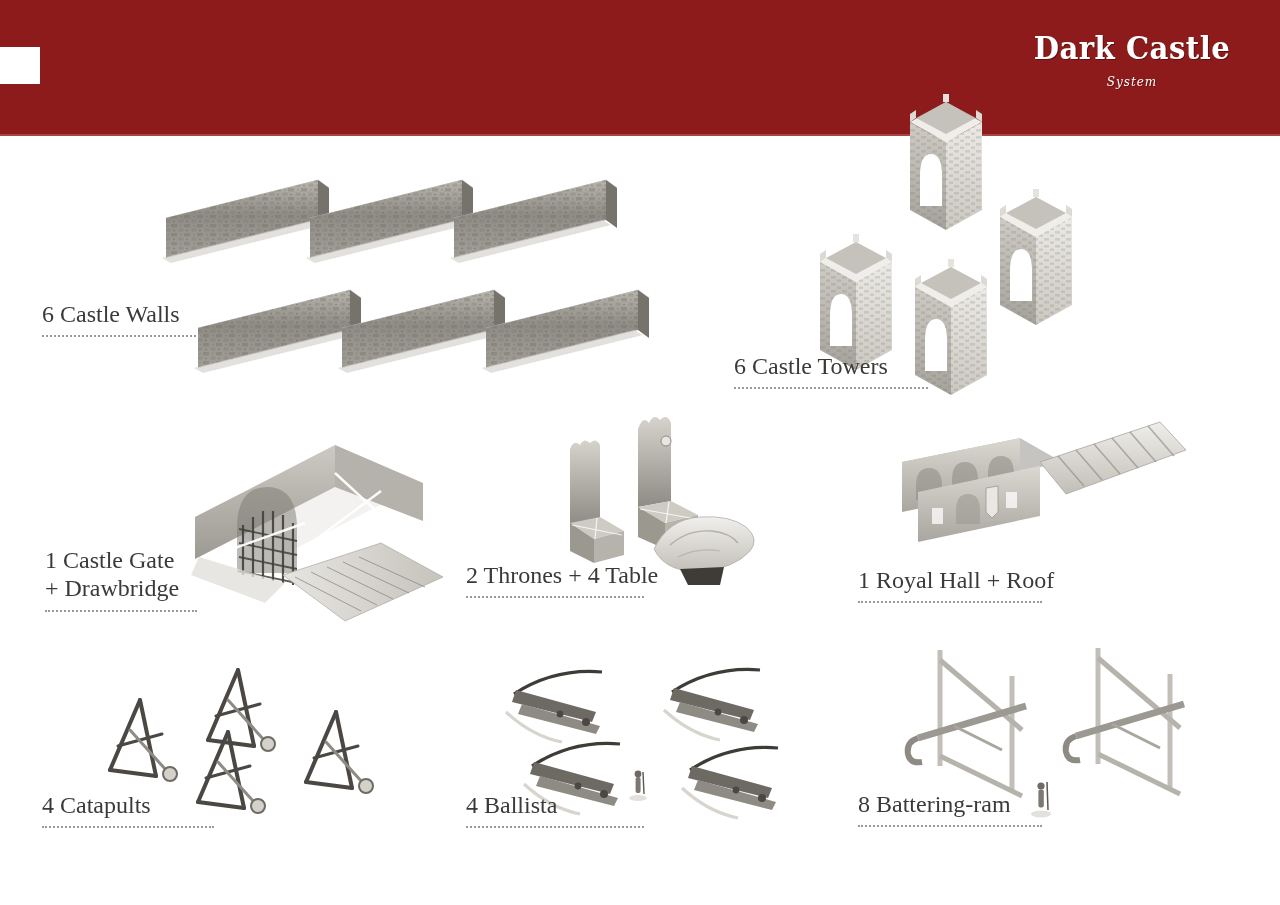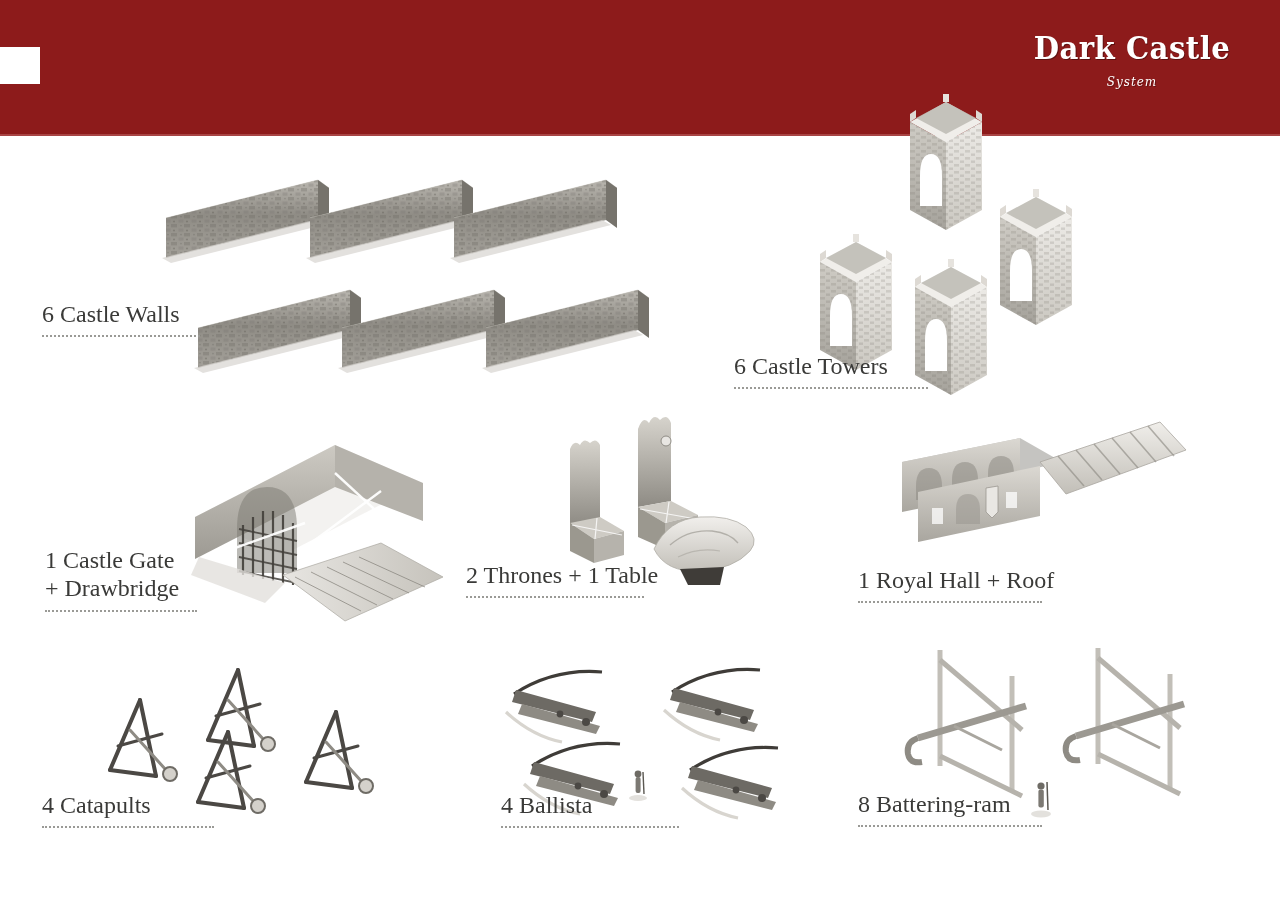--- a/index.html
+++ b/index.html
@@ -556,35 +556,35 @@
     <div class="caption-rule"></div>
   </div>
 
   <div class="caption" style="left:45px; top:546px; width:152px;">
     <div class="caption-text">1 Castle Gate</div>
     <div class="caption-text">+ Drawbridge</div>
     <div class="caption-rule"></div>
   </div>
 
   <div class="caption" style="left:466px; top:561px; width:178px;">
-    <div class="caption-text">2 Thrones + 1 Table</div>
+    <div class="caption-text">2 Thrones + 4 Table</div>
     <div class="caption-rule"></div>
   </div>
 
   <div class="caption" style="left:858px; top:566px; width:184px;">
     <div class="caption-text">1 Royal Hall + Roof</div>
     <div class="caption-rule"></div>
   </div>
 
   <div class="caption" style="left:42px; top:791px; width:172px;">
     <div class="caption-text">4 Catapults</div>
     <div class="caption-rule"></div>
   </div>
 
-  <div class="caption" style="left:466px; top:791px; width:178px;margin-left:35px;">
+  <div class="caption" style="left:466px; top:791px; width:178px;">
     <div class="caption-text">4 Ballista</div>
     <div class="caption-rule"></div>
   </div>
 
   <div class="caption" style="left:858px; top:790px; width:184px;">
     <div class="caption-text">8 Battering-ram</div>
     <div class="caption-rule"></div>
   </div>
 
 </div>

